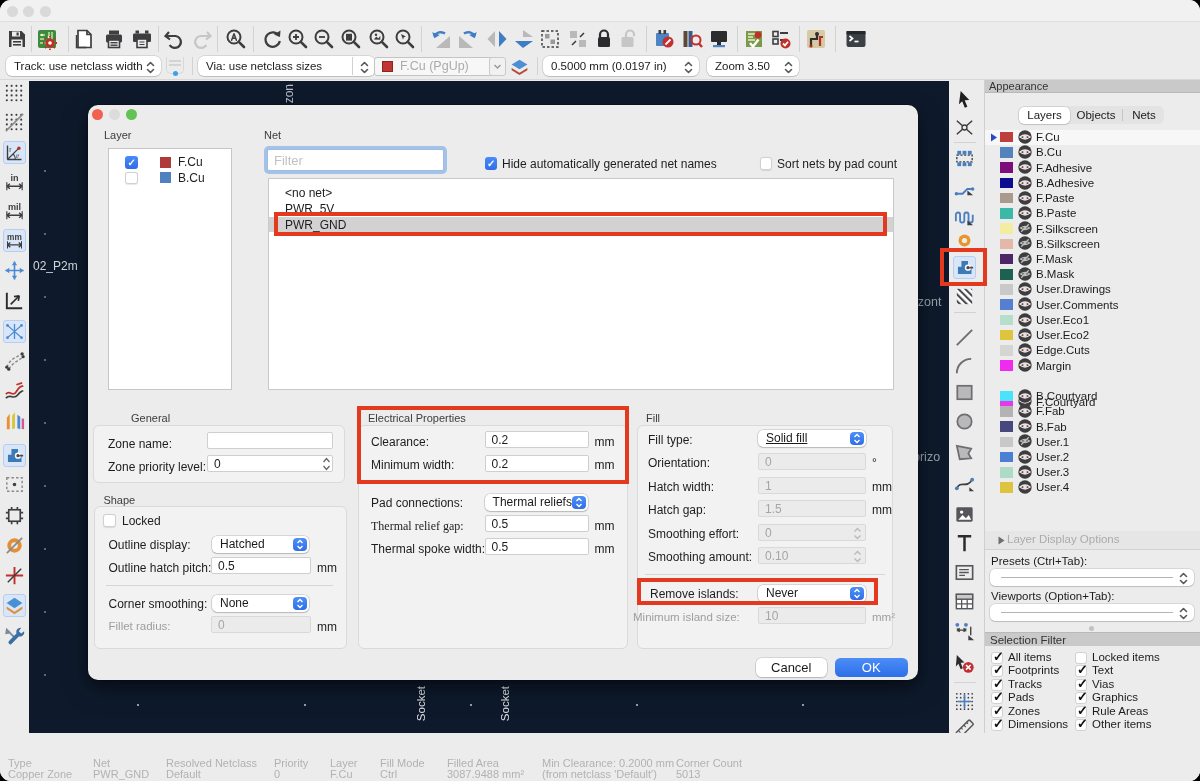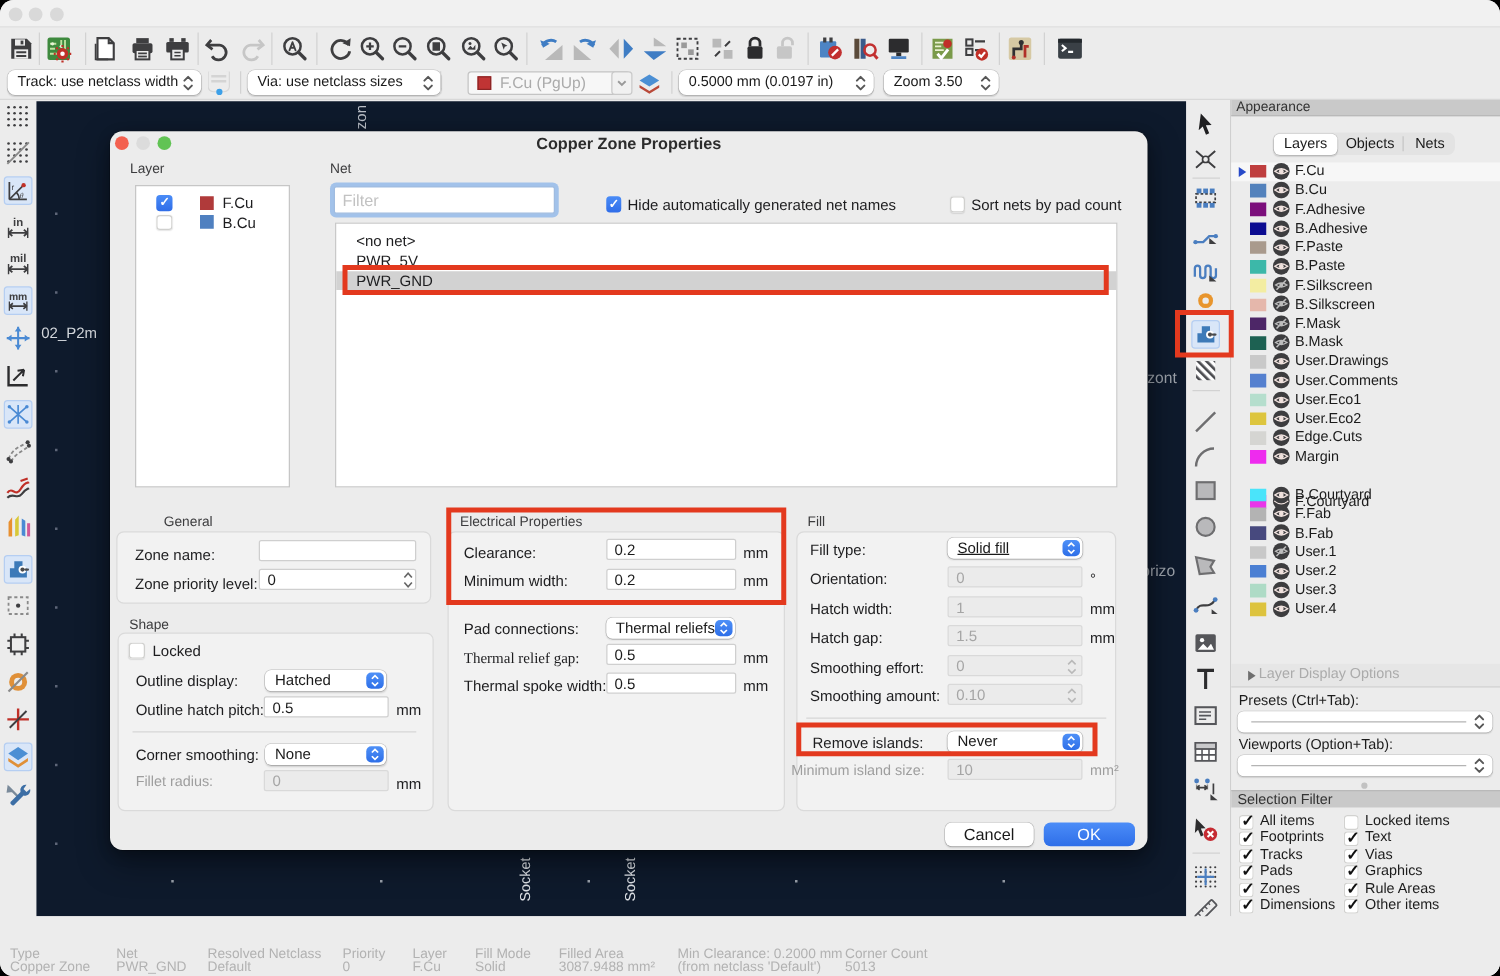--- a/index.html
+++ b/index.html
@@ -228,21 +228,21 @@
 <div class="sep1" style="left:834.5px;top:26px;height:26px;"></div>
 <div class="abs" style="left:0;top:55px;width:1200px;height:25px;background:#ececec;border-bottom:1px solid #d8d8d8;"></div>
 <div class="dd" style="left:6px;top:56px;width:155px;">Track: use netclass width<span class="gchev"><svg width="9" height="13" viewBox="0 0 9 13">
           <path d="M1.5 4.5 L4.5 1.5 L7.5 4.5 M1.5 8.5 L4.5 11.5 L7.5 8.5" fill="none" stroke="#585858" stroke-width="1.6" stroke-linecap="round" stroke-linejoin="round"></path>
         </svg></span></div>
 <div class="abs" style="left:166px;top:57px;width:18px;height:17px;border:1.5px solid #d8d8d8;border-top:none;border-radius:0 0 5px 5px;"></div>
 <div class="abs" style="left:169px;top:60px;width:12px;height:2px;background:#d4d4d4;"></div>
 <div class="abs" style="left:169px;top:64px;width:12px;height:2px;background:#d4d4d4;"></div>
 <div class="abs" style="left:172.5px;top:70.5px;width:5.5px;height:5.5px;border-radius:50%;background:#3da0e8;"></div>
 <div class="sep1" style="left:192px;top:57px;height:18px;"></div>
-<div class="dd" style="left:198px;top:56px;width:155px;">Via: use netclass sizes<span class="gchev"><svg width="9" height="13" viewBox="0 0 9 13">
+<div class="dd" style="left:198px;top:56px;width:177px;">Via: use netclass sizes<span class="gchev"><svg width="9" height="13" viewBox="0 0 9 13">
           <path d="M1.5 4.5 L4.5 1.5 L7.5 4.5 M1.5 8.5 L4.5 11.5 L7.5 8.5" fill="none" stroke="#585858" stroke-width="1.6" stroke-linecap="round" stroke-linejoin="round"></path>
         </svg></span></div>
 <div class="sep1" style="left:352px;top:57px;height:18px;"></div>
 <div class="abs" style="left:374px;top:56.5px;width:130px;height:19px;background:#f7f7f7;border:1px solid #c4c4c4;border-radius:3px;">
 <div class="abs" style="left:7px;top:3.5px;width:11px;height:11px;background:#c03434;border:1px solid #8c2424;"></div>
 <div class="abs" style="left:25px;top:1.5px;font-size:12.5px;color:#ababab;">F.Cu (PgUp)</div>
     </div>
 <div class="abs" style="left:489px;top:56.5px;width:17px;height:19px;background:#f1f1f1;border:1px solid #c9c9c9;border-radius:3px;">
 <svg width="15" height="17" viewBox="0 0 15 17">
         <path d="M4.5 7 l3 3 3-3" fill="none" stroke="#9a9a9a" stroke-width="1.5"></path>
@@ -839,33 +839,32 @@
 <div class="stxt" style="left:8px;top:768px;">Copper Zone</div>
 <div class="stxt" style="left:93px;top:757px;">Net</div>
 <div class="stxt" style="left:93px;top:768px;">PWR_GND</div>
 <div class="stxt" style="left:166px;top:757px;">Resolved Netclass</div>
 <div class="stxt" style="left:166px;top:768px;">Default</div>
 <div class="stxt" style="left:274px;top:757px;">Priority</div>
 <div class="stxt" style="left:274px;top:768px;">0</div>
 <div class="stxt" style="left:330px;top:757px;">Layer</div>
 <div class="stxt" style="left:330px;top:768px;">F.Cu</div>
 <div class="stxt" style="left:380px;top:757px;">Fill Mode</div>
-<div class="stxt" style="left:380px;top:768px;">Solid</div>
+<div class="stxt" style="left:380px;top:768px;">Ctrl</div>
 <div class="stxt" style="left:447px;top:757px;">Filled Area</div>
 <div class="stxt" style="left:447px;top:768px;">3087.9488 mm²</div>
 <div class="stxt" style="left:542px;top:757px;">Min Clearance: 0.2000 mm</div>
 <div class="stxt" style="left:542px;top:768px;">(from netclass 'Default')</div>
 <div class="stxt" style="left:676px;top:757px;">Corner Count</div>
 <div class="stxt" style="left:676px;top:768px;">5013</div>
 <div class="abs" style="left:88px;top:105px;width:830px;height:575px;background:#ececec;border-radius:10px;
 box-shadow:0 0 0 0.5px rgba(0,0,0,0.28),0 10px 26px rgba(0,0,0,0.38),0 3px 10px rgba(0,0,0,0.25);z-index:20;">
 <div class="tl" style="left:4.3px;top:3.6px;background:#f3604f;"></div>
 <div class="tl" style="left:21px;top:3.6px;background:#dcdcdc;"></div>
 <div class="tl" style="left:37.7px;top:3.6px;background:#61c354;"></div>
-<div class="abs" style="left:0;top:0;width:830px;text-align:center;font-size:13px;font-weight:bold;color:#2c2c2c;line-height:19px;">Copper Zone Properties</div>
 <div class="abs" style="left:16px;top:24px;font-size:11px;color:#3c3c3e;">Layer</div>
 <div class="abs" style="left:19.5px;top:43px;width:124.5px;height:242px;background:#fff;border:1px solid #c6c6c6;"></div>
 <div class="cb on" style="left:37px;top:51px;width:12.5px;height:12.5px;"></div>
       <div class="ck" style="left:39.5px;top:51px;">✓</div>
 <div class="abs" style="left:72px;top:51.5px;width:11px;height:11px;background:#b03a3a;"></div>
 <div class="abs" style="left:90px;top:50px;font-size:12px;">F.Cu</div>
 <div class="cb off" style="left:37px;top:66.5px;width:12.5px;height:12.5px;"></div>
 <div class="abs" style="left:72px;top:67px;width:11px;height:11px;background:#4f80c0;"></div>
 <div class="abs" style="left:90px;top:65.5px;font-size:12px;">B.Cu</div>
 <div class="abs" style="left:176px;top:24px;font-size:11px;color:#3c3c3e;">Net</div>

